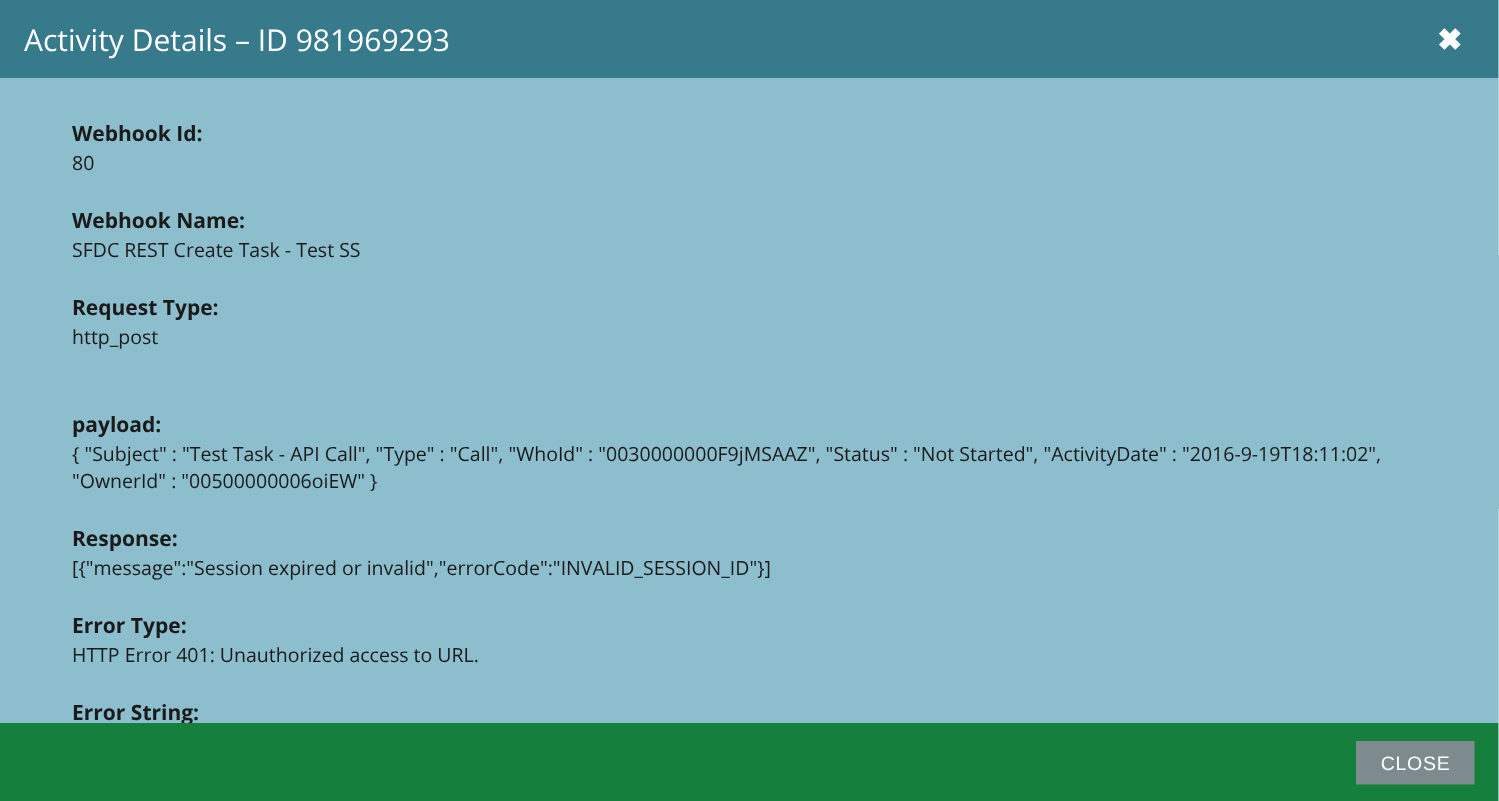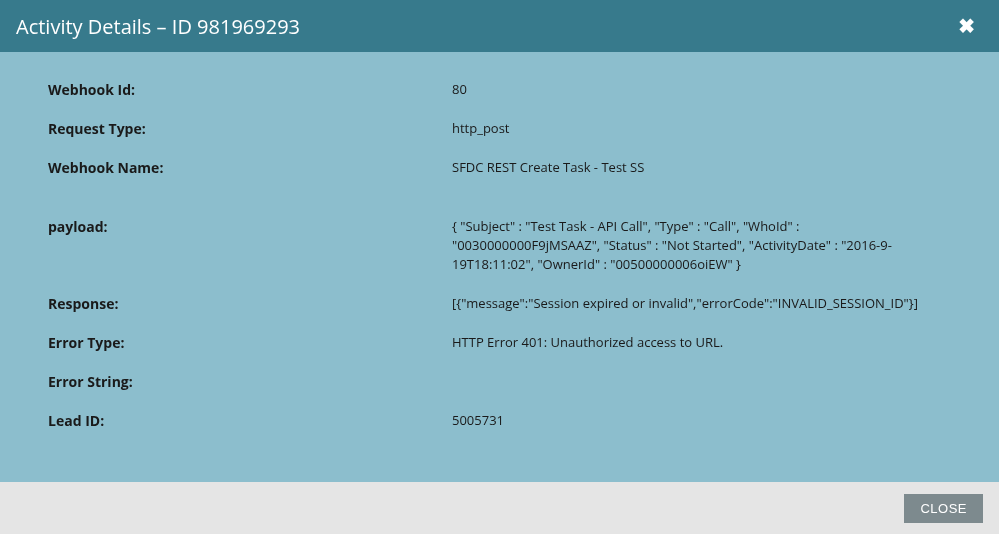--- a/index.html
+++ b/index.html
@@ -44,38 +44,39 @@
     }
     .modal-body {
       flex: 1;
       padding: 28px 48px 20px 48px;
       overflow: auto;
     }
     .detail-row {
       display: flex;
       align-items: flex-start;
       margin-bottom: 20px;
+      flex-direction: column;
     }
     .detail-label {
       width: 404px;
       flex-shrink: 0;
       font-weight: 700;
       font-size: 14px;
       color: #1a1a1a;
       padding-right: 16px;
     }
     .detail-value {
       flex: 1;
       font-size: 13px;
       color: #1a1a1a;
       line-height: 1.45;
       word-break: break-word;
     }
     .modal-footer {
-      background: #e5e5e5;
+      background: #15803d;
       padding: 10px 16px;
       display: flex;
       justify-content: flex-end;
       align-items: center;
       height: 52px;
     }
     .btn-close {
       background: #7d8a8e;
       color: #fff;
       border: none;
@@ -93,26 +94,26 @@
     <div class="modal-title">Activity Details – ID 981969293</div>
     <div class="close-x">✖</div>
   </div>
 
   <div class="modal-body">
     <div class="detail-row">
       <div class="detail-label">Webhook Id:</div>
       <div class="detail-value">80</div>
     </div>
     <div class="detail-row">
+      <div class="detail-label">Webhook Name:</div>
+      <div class="detail-value">SFDC REST Create Task - Test SS</div>
+    </div>
+    <div class="detail-row">
       <div class="detail-label">Request Type:</div>
       <div class="detail-value">http_post</div>
-    </div>
-    <div class="detail-row">
-      <div class="detail-label">Webhook Name:</div>
-      <div class="detail-value">SFDC REST Create Task - Test SS</div>
     </div>
     <div class="detail-row">
     </div>
     <div class="detail-row">
       <div class="detail-label">payload:</div>
       <div class="detail-value">{ "Subject" : "Test Task - API Call", "Type" : "Call", "WhoId" : "0030000000F9jMSAAZ", "Status" : "Not Started", "ActivityDate" : "2016-9-19T18:11:02", "OwnerId" : "00500000006oiEW" }</div>
     </div>
     <div class="detail-row">
       <div class="detail-label">Response:</div>
       <div class="detail-value">[{"message":"Session expired or invalid","errorCode":"INVALID_SESSION_ID"}]</div>

